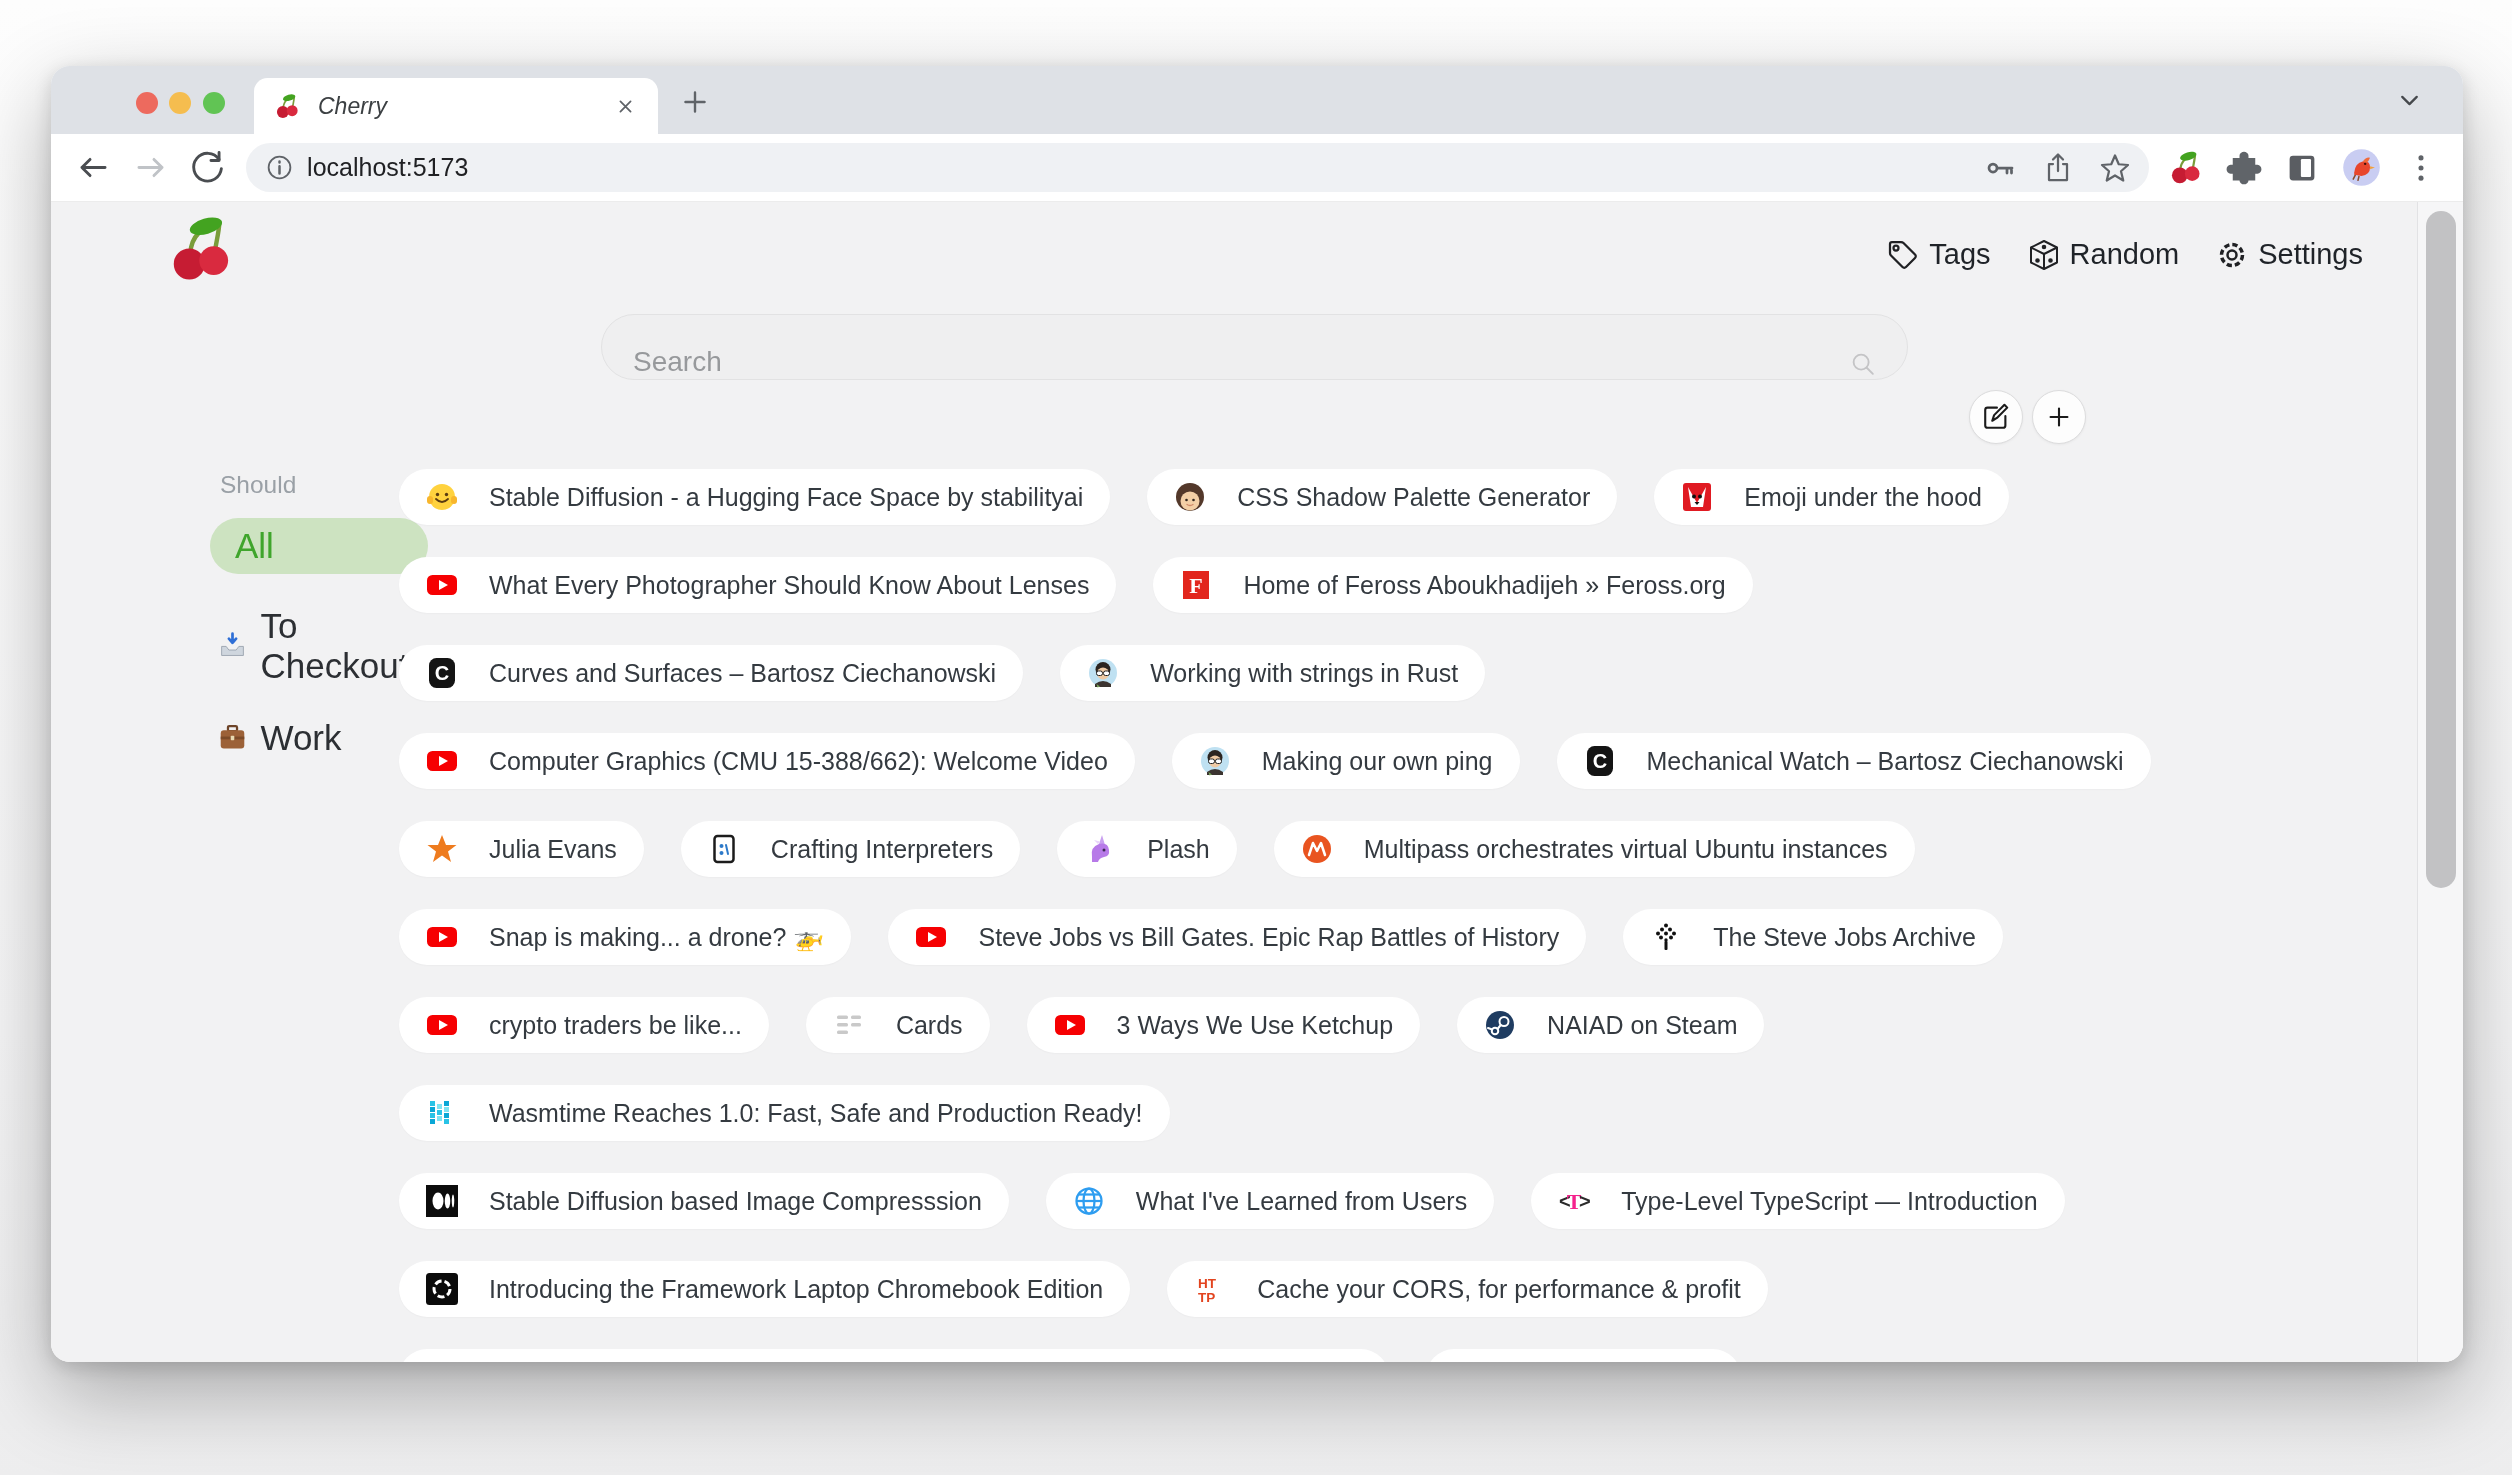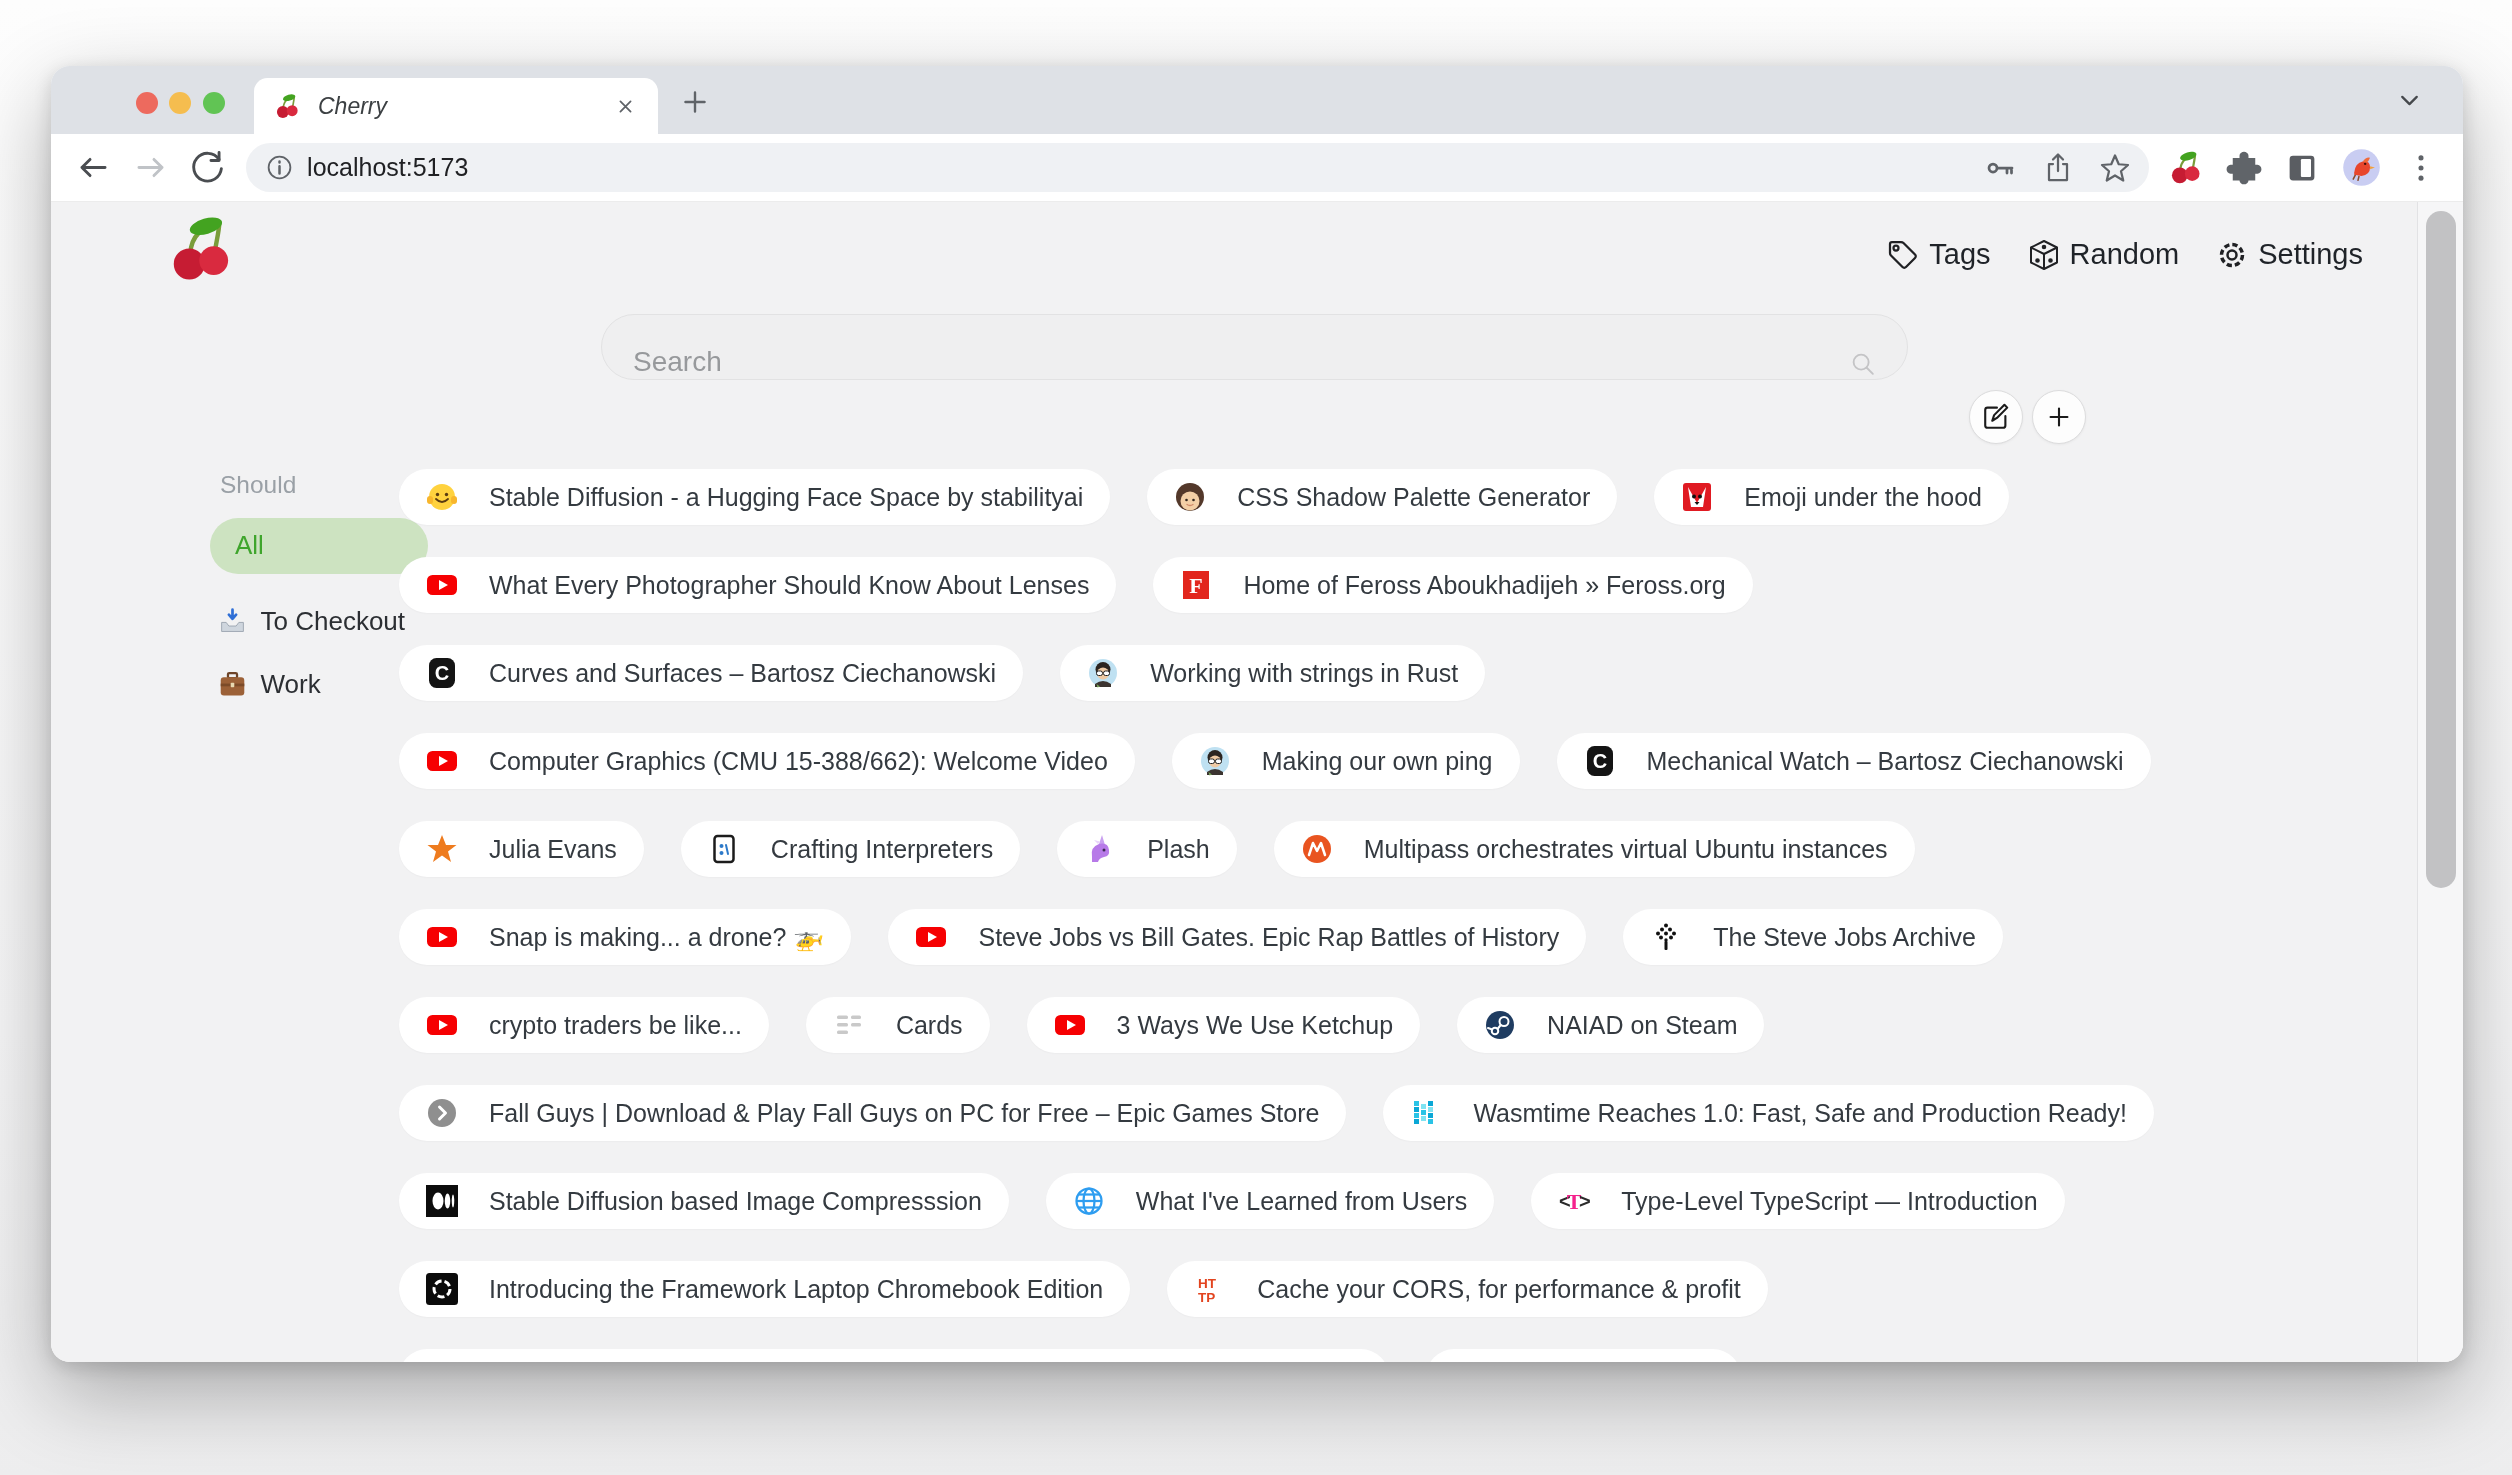--- a/index.html
+++ b/index.html
@@ -62,21 +62,21 @@
     position:absolute;top:188px;width:54px;height:54px;border-radius:50%;
     background:#fdfdfd;border:1.7px solid #dcdcdd;box-sizing:border-box;
     display:flex;align-items:center;justify-content:center;box-shadow:0 0.8px 2.5px rgba(0,0,0,.05);
   }
   .fab .icon{width:30px;height:30px;}
   .fab.edit{left:1918px;}
   .fab.add{left:1981px;}
   
   .sidebar{position:absolute;left:118px;top:269px;width:245px;}
   .sb-heading{margin-left:51px;font-size:24.5px;color:#9aa0a6;}
-  .side-item{display:flex;align-items:center;gap:13.5px;font-size:26px;color:#2c2f33;margin-top:32px;margin-left:49px;cursor:default;}
+  .side-item{display:flex;align-items:center;gap:13.5px;font-size:35px;color:#2c2f33;margin-top:32px;margin-left:49px;cursor:default;}
   .side-item .sicon{width:29px;height:29px;flex:none;}
   .side-item.selected{
     margin-left:41px;margin-top:18.6px;width:218px;height:56px;border-radius:28px;
     background:#cde3c1;color:#3fa52c;padding-left:25px;box-sizing:border-box;
   }
   
   .rows{position:absolute;left:348px;top:267px;display:flex;flex-direction:column;gap:32px;}
   .pill-row{display:flex;gap:37px;}
   .pill{
     height:56px;border-radius:28px;background:#fff;display:inline-flex;align-items:center;
@@ -550,29 +550,20 @@
                   <circle cx="22" cy="44" r="6.5" fill="none" stroke="#fff" stroke-width="4"></circle>
                   <path d="M8 38 L16.5 41 M27 40 L33.5 32" stroke="#fff" stroke-width="4" stroke-linecap="round"></path>
                 </svg>
               </span>
               <span class="pill-label">NAIAD on Steam</span>
             </div>
           </div>
           <div class="pill-row">
             <div class="pill">
               <span class="pill-icon">
-                <svg viewBox="0 0 64 64">
-                  <circle cx="32" cy="32" r="28" fill="#8f8f8f"></circle>
-                  <path d="M27 20 L39 32 L27 44" fill="none" stroke="#fff" stroke-width="6" stroke-linecap="round" stroke-linejoin="round"></path>
-                </svg>
-              </span>
-              <span class="pill-label">Fall Guys | Download &amp; Play Fall Guys on PC for Free – Epic Games Store</span>
-            </div>
-            <div class="pill">
-              <span class="pill-icon">
                 <svg viewBox="0 0 64 64" fill="#29c3e6">
                   <rect x="8" y="8" width="10" height="10"></rect>
                   <rect x="8" y="20" width="10" height="10" fill="#0aa7d6"></rect>
                   <rect x="8" y="32" width="10" height="10"></rect>
                   <rect x="8" y="44" width="10" height="10" fill="#0aa7d6"></rect>
                   <rect x="22" y="14" width="10" height="10" fill="#7fe3f2"></rect>
                   <rect x="22" y="26" width="10" height="10"></rect>
                   <rect x="22" y="38" width="10" height="10" fill="#7fe3f2"></rect>
                   <rect x="36" y="8" width="10" height="10" fill="#0aa7d6"></rect>
                   <rect x="36" y="20" width="10" height="10" fill="#7fe3f2"></rect>

